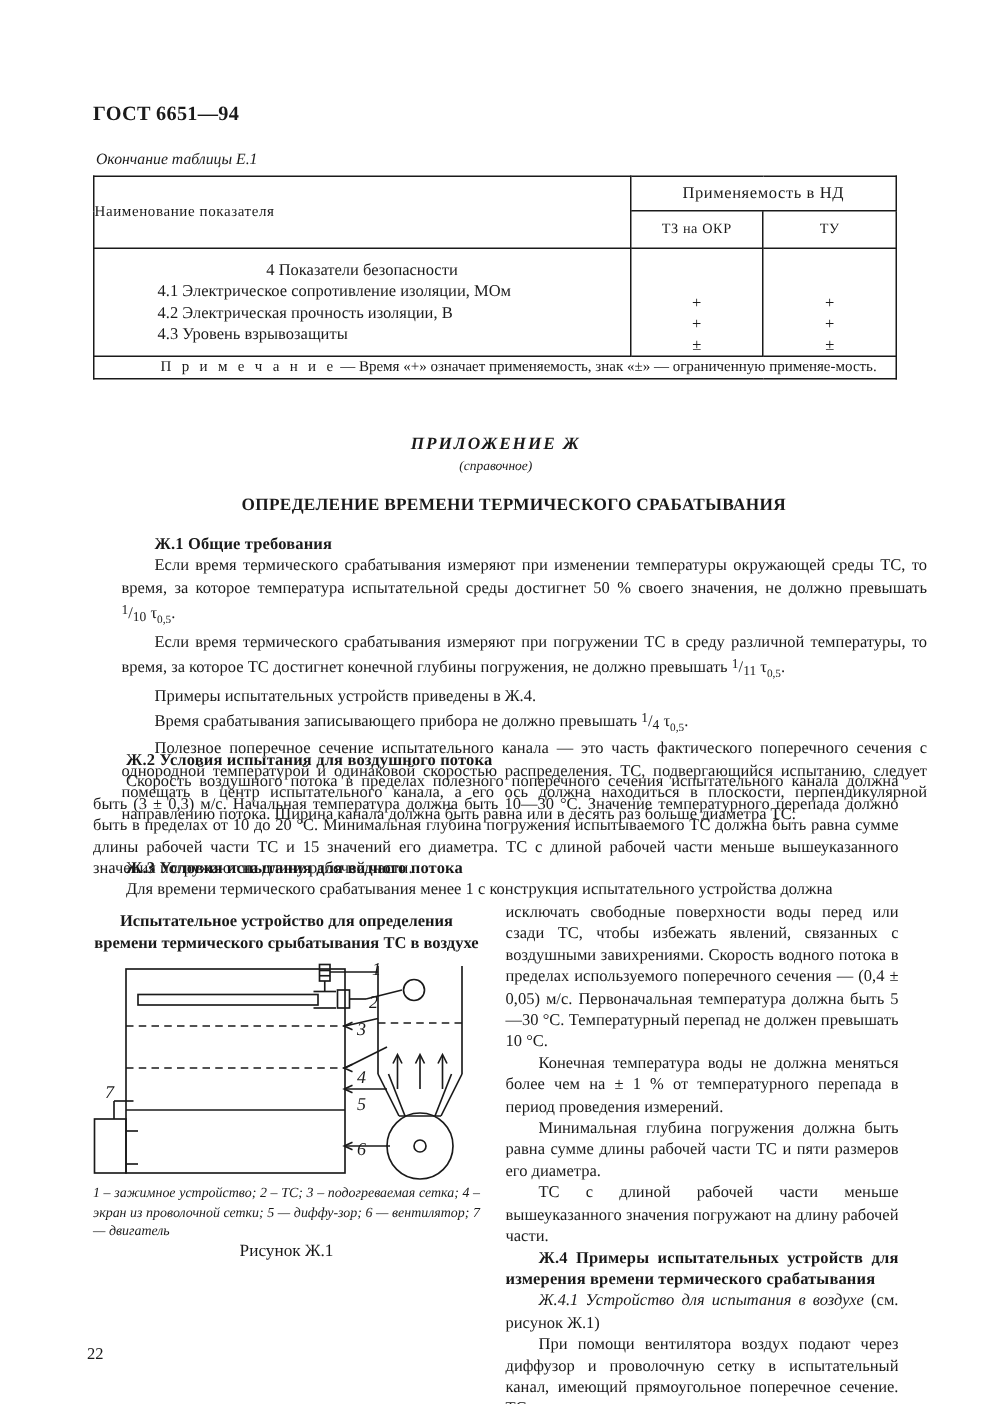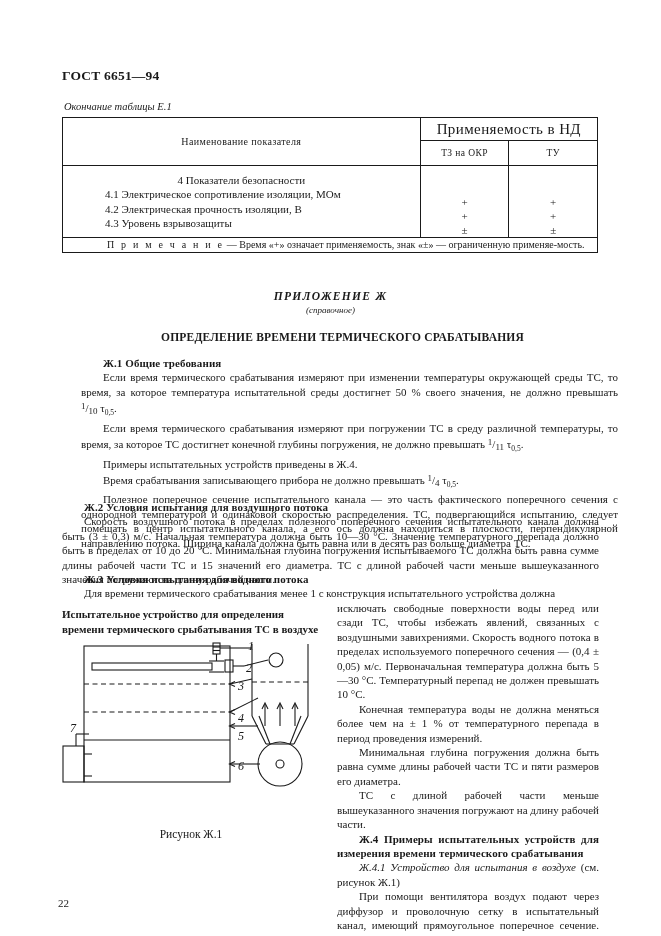--- a/index.html
+++ b/index.html
@@ -45,30 +45,30 @@
     width: 536px;
     border-collapse: collapse;
     font-size: 10px;
   }
   .tbl td {
     border: 1px solid #1a1a1a;
     padding: 0;
     vertical-align: middle;
   }
   .th-name {
-    text-align: center;
+    text-align: left;
     height: 46px;
     width: 360px;
     font-size: 10px;
     letter-spacing: 0.4px;
   }
   .th-applic {
     text-align: center;
     height: 22px;
-    font-size: 15px;
+    font-size: 11px;
     letter-spacing: 0.4px;
   }
   .th-sub {
     text-align: center;
     height: 24px;
     font-size: 9.5px;
     letter-spacing: 0.4px;
     width: 88px;
   }
   .body-names {
@@ -162,21 +162,21 @@
   }
   sub.sm {
     font-size: 7.5px;
   }
   
   .fig-title {
     position: absolute;
     left: 62px;
     top: 607px;
     width: 258px;
-    text-align: left;
+    text-align: center;
     font-size: 11px;
     font-weight: bold;
     line-height: 14.6px;
   }
   .fig-wrap {
     position: absolute;
     left: 62px;
     top: 636px;
     width: 262px;
     height: 152px;
@@ -357,17 +357,18 @@
         <text x="184" y="36">2</text>
         <text x="176" y="54">3</text>
         <text x="176" y="86">4</text>
         <text x="176" y="104">5</text>
         <text x="176" y="134">6</text>
         <text x="8" y="96">7</text>
       </g>
     </svg>
   </div>
 
+  <div class="fig-legend">1 – зажимное устройство; 2 – ТС; 3 – подогреваемая сетка;  4 – экран  из проволочной сетки; 5 — диффу-зор; 6 — вентилятор; 7 — двигатель</div>
   <div class="fig-caption">Рисунок Ж.1</div>
 
   <div class="pageno">22</div>
 
 </div>
 
 </body></html>

